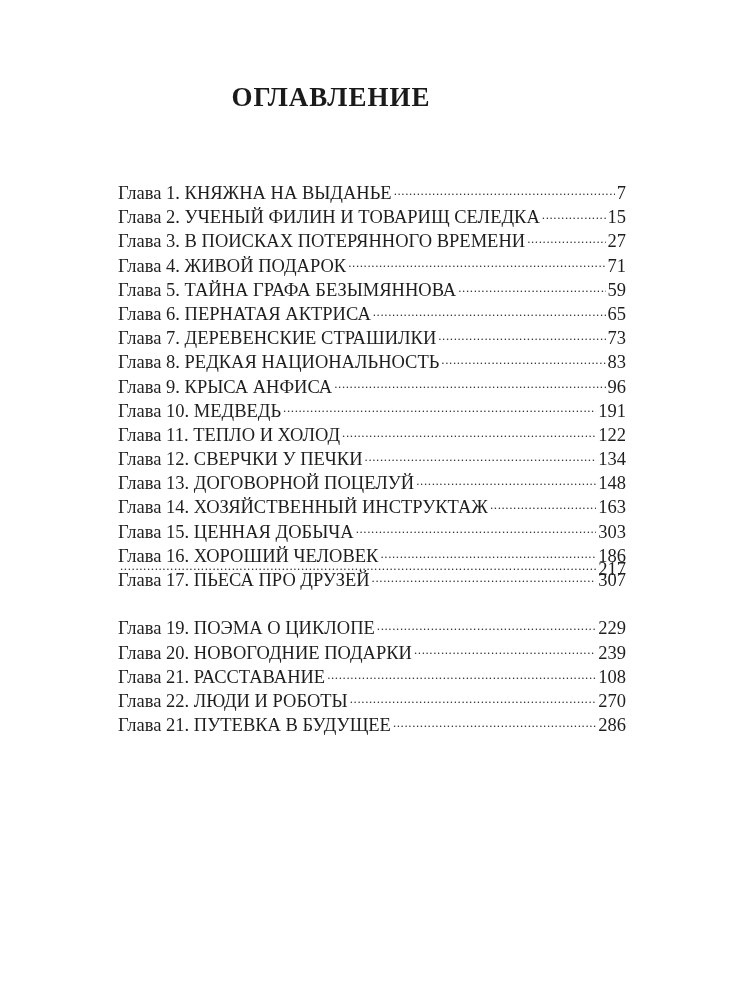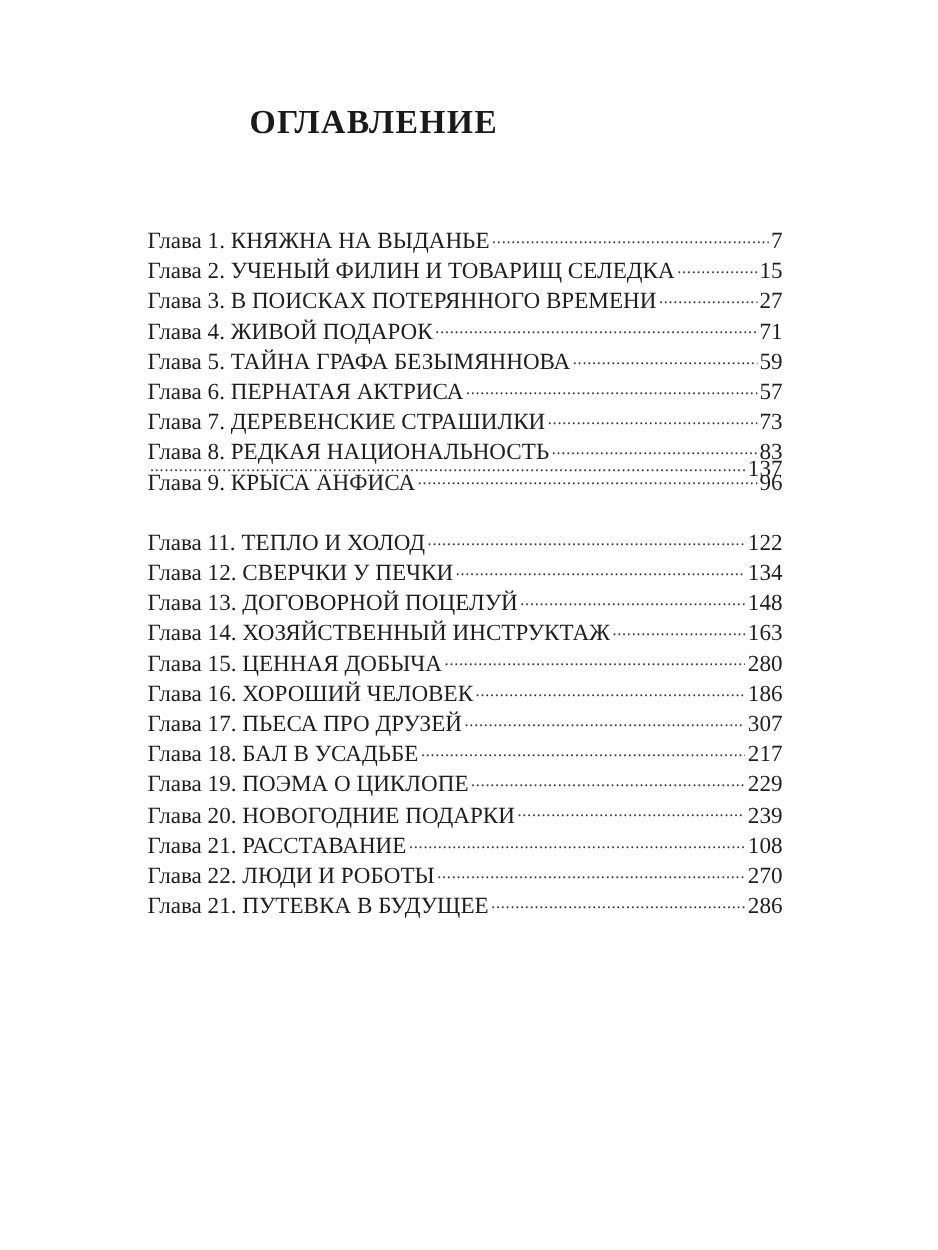--- a/index.html
+++ b/index.html
@@ -18,20 +18,21 @@
     .page-title {
       position: absolute;
       top: 64px;
       left: 0;
       width: 598px;
       text-align: center;
       font-size: 27px;
       font-weight: bold;
       letter-spacing: 1px;
       color: #1a1a1a;
+      padding-left: 32px;
     }
     .toc {
       position: absolute;
       top: 145px;
       left: 118px;
       width: 508px;
       margin: 0;
       padding: 0;
       list-style: none;
     }
@@ -95,40 +96,41 @@
     <span class="toc-page">71</span>
   </li>
     <li class="toc-row">
     <span class="toc-label">Глава 5. ТАЙНА ГРАФА БЕЗЫМЯННОВА</span>
     <span class="toc-leader"></span>
     <span class="toc-page">59</span>
   </li>
     <li class="toc-row">
     <span class="toc-label">Глава 6. ПЕРНАТАЯ АКТРИСА</span>
     <span class="toc-leader"></span>
-    <span class="toc-page">57</span>
+    <span class="toc-page">65</span>
   </li>
     <li class="toc-row">
     <span class="toc-label">Глава 7. ДЕРЕВЕНСКИЕ СТРАШИЛКИ</span>
     <span class="toc-leader"></span>
     <span class="toc-page">73</span>
   </li>
     <li class="toc-row">
     <span class="toc-label">Глава 8. РЕДКАЯ НАЦИОНАЛЬНОСТЬ</span>
     <span class="toc-leader"></span>
     <span class="toc-page">83</span>
   </li>
     <li class="toc-row">
     <span class="toc-label">Глава 9. КРЫСА АНФИСА</span>
     <span class="toc-leader"></span>
     <span class="toc-page">96</span>
   </li>
     <li class="toc-row">
+    <span class="toc-label">Глава 10. МЕДВЕДЬ</span>
     <span class="toc-leader"></span>
-    <span class="toc-page">137</span>
+    <span class="toc-page">191</span>
   </li>
     <li class="toc-row">
     <span class="toc-label">Глава 11. ТЕПЛО И ХОЛОД</span>
     <span class="toc-leader"></span>
     <span class="toc-page">122</span>
   </li>
     <li class="toc-row">
     <span class="toc-label">Глава 12. СВЕРЧКИ У ПЕЧКИ</span>
     <span class="toc-leader"></span>
     <span class="toc-page">134</span>
@@ -139,34 +141,33 @@
     <span class="toc-page">148</span>
   </li>
     <li class="toc-row">
     <span class="toc-label">Глава 14. ХОЗЯЙСТВЕННЫЙ ИНСТРУКТАЖ</span>
     <span class="toc-leader"></span>
     <span class="toc-page">163</span>
   </li>
     <li class="toc-row">
     <span class="toc-label">Глава 15. ЦЕННАЯ ДОБЫЧА</span>
     <span class="toc-leader"></span>
-    <span class="toc-page">280</span>
+    <span class="toc-page">303</span>
   </li>
     <li class="toc-row">
     <span class="toc-label">Глава 16. ХОРОШИЙ ЧЕЛОВЕК</span>
     <span class="toc-leader"></span>
     <span class="toc-page">186</span>
   </li>
     <li class="toc-row">
     <span class="toc-label">Глава 17. ПЬЕСА ПРО ДРУЗЕЙ</span>
     <span class="toc-leader"></span>
     <span class="toc-page">307</span>
   </li>
     <li class="toc-row">
-    <span class="toc-label">Глава 18. БАЛ В УСАДЬБЕ</span>
     <span class="toc-leader"></span>
     <span class="toc-page">217</span>
   </li>
     <li class="toc-row">
     <span class="toc-label">Глава 19. ПОЭМА О ЦИКЛОПЕ</span>
     <span class="toc-leader"></span>
     <span class="toc-page">229</span>
   </li>
     <li class="toc-row">
     <span class="toc-label">Глава 20. НОВОГОДНИЕ ПОДАРКИ</span>

